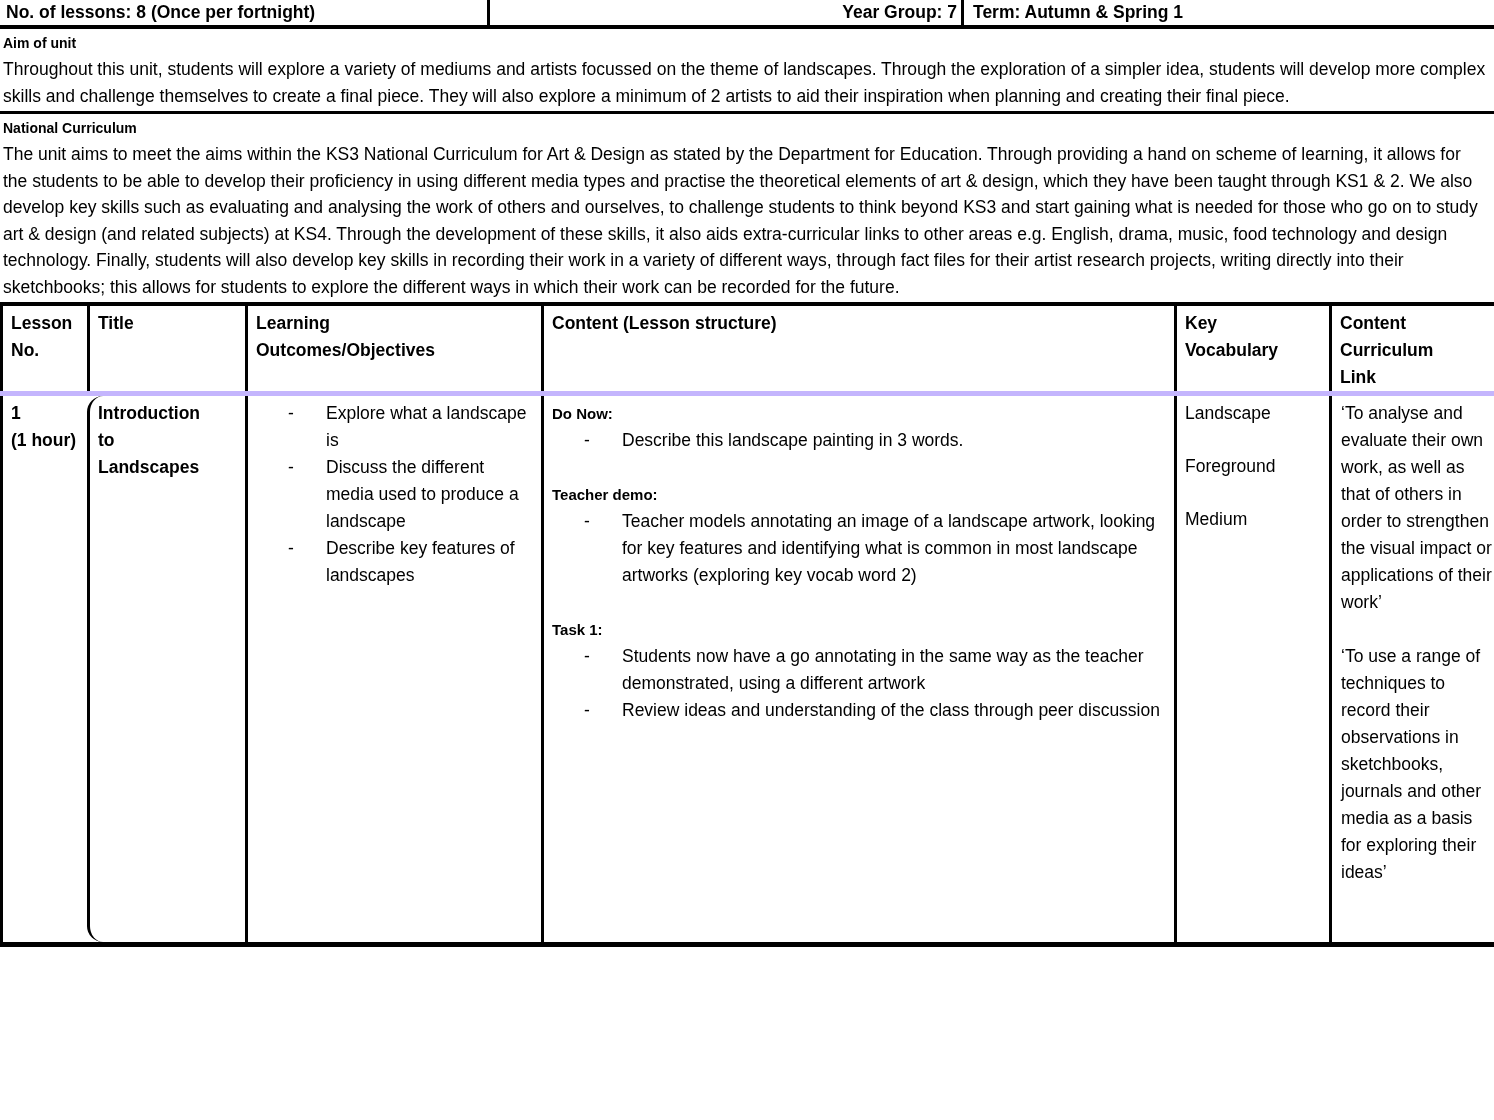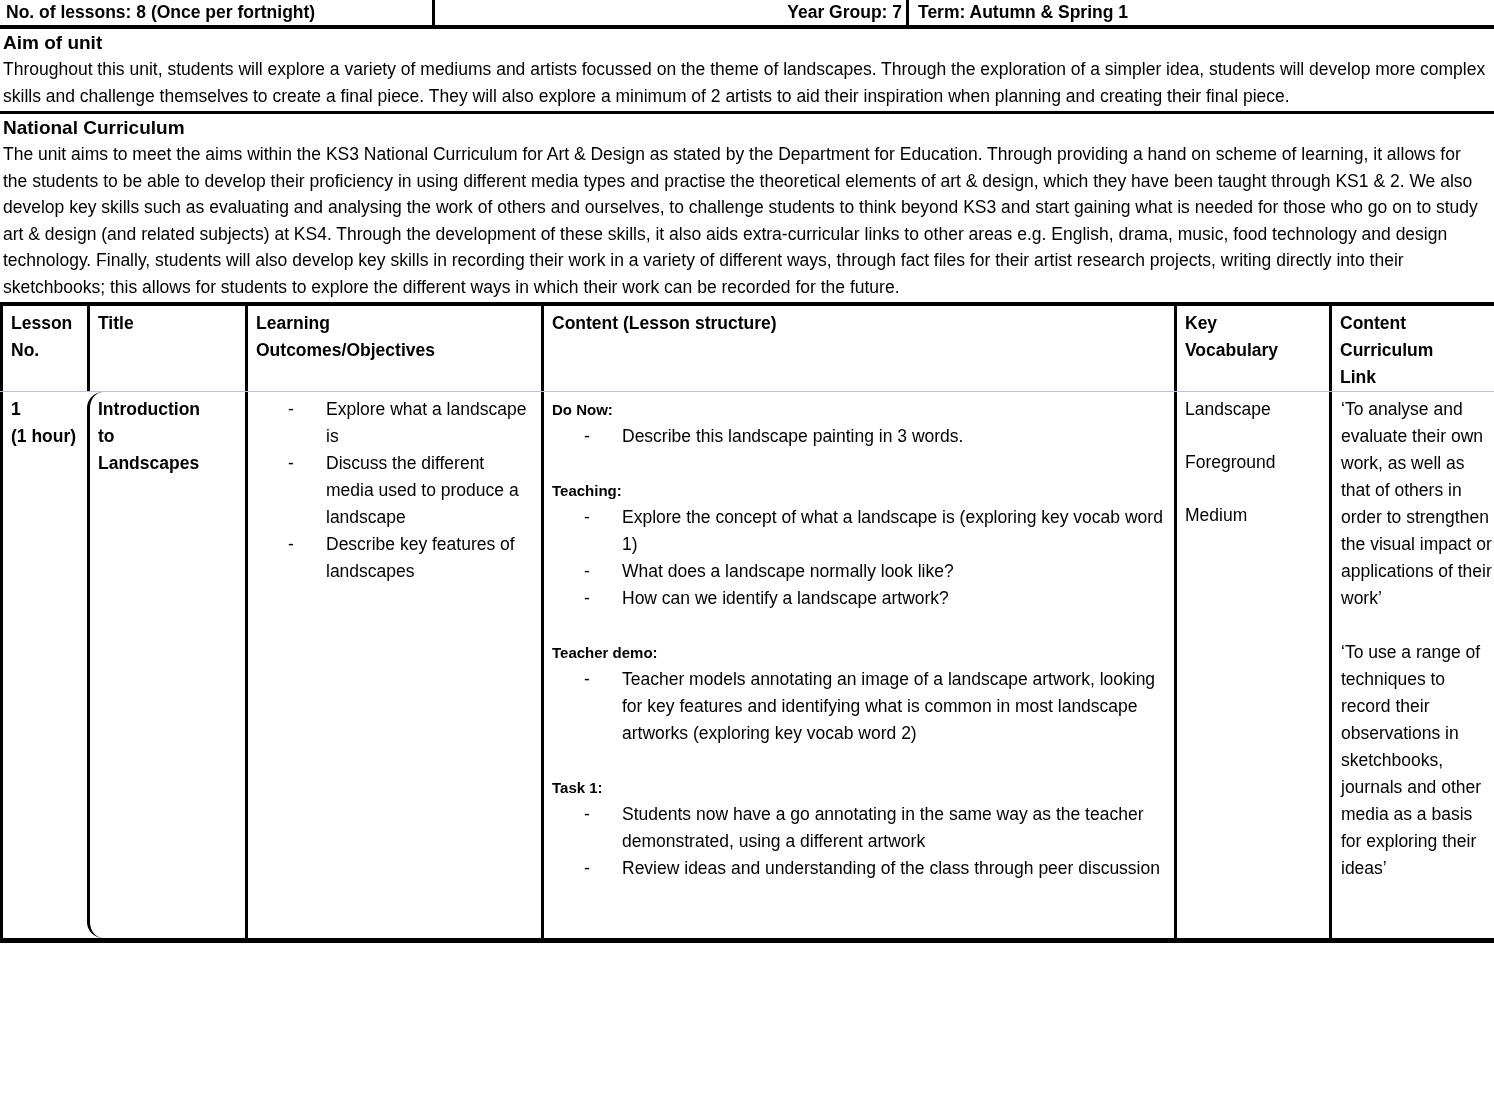--- a/index.html
+++ b/index.html
@@ -22,40 +22,40 @@
     font-weight: bold;
     line-height: 22px;
     padding: 2px 0 2px 0;
   }
   .info-row {
     display: flex;
     border-bottom: 4px solid #000;
     font-weight: bold;
   }
   .info-cell { line-height: 22px; padding: 1px 4px 2px 6px; }
-  .info-c1 { width: 432px; }
+  .info-c1 { width: 487px; }
   .info-c2 { width: 474px; border-left: 3px solid #000; padding-left: 9px; text-align: right; }
   .info-c3 { flex: 1; border-left: 3px solid #000; padding-left: 9px; }
 
   
   .section h2 {
-    font-size: 19px; font-weight: bold;
+    font-size: 14px; font-weight: bold;
     margin: 0; padding: 1px 4px 0 3px;
     line-height: 26px;
   }
   .section p {
     margin: 0; padding: 0 6px 2px 3px;
     line-height: 26.5px;
   }
   .aim-section { border-bottom: 3px solid #000; }
 
   
   .ltable { border-top: 4px solid #000; }
   .trow { display: flex; align-items: stretch; }
-  .trow-header { border-bottom: 1px solid #c4b5fd; min-height: 80px; font-weight: bold; }
+  .trow-header { border-bottom: 5px solid #c4b5fd; min-height: 80px; font-weight: bold; }
   .trow-body { height: 551px; border-bottom: 5px solid #000; overflow: hidden; }
   .tcell {
     border-left: 3px solid #000;
     padding: 4px 6px 0 8px;
     line-height: 27px;
     overflow: hidden;
   }
   .col1 { width: 87px; }
   .col2 { width: 158px; }
   .col3 { width: 296px; }
@@ -126,26 +126,20 @@
         <div class="bullet">Discuss the different media used to produce a landscape</div>
         <div class="bullet">Describe key features of landscapes</div>
       </div>
 
       <div class="tcell col4">
         <div class="content-block">
           <h3>Do Now:</h3>
           <div class="bullet">Describe this landscape painting in 3 words.</div>
         </div>
         <div class="content-block">
-          <h3>Teaching:</h3>
-          <div class="bullet">Explore the concept of what a landscape is (exploring key vocab word 1)</div>
-          <div class="bullet">What does a landscape normally look like?</div>
-          <div class="bullet">How can we identify a landscape artwork?</div>
-        </div>
-        <div class="content-block">
           <h3>Teacher demo:</h3>
           <div class="bullet">Teacher models annotating an image of a landscape artwork, looking for key features and identifying what is common in most landscape artworks (exploring key vocab word 2)</div>
         </div>
         <div class="content-block">
           <h3>Task 1:</h3>
           <div class="bullet">Students now have a go annotating in the same way as the teacher demonstrated, using a different artwork</div>
           <div class="bullet">Review ideas and understanding of the class through peer discussion</div>
         </div>
       </div>
 

